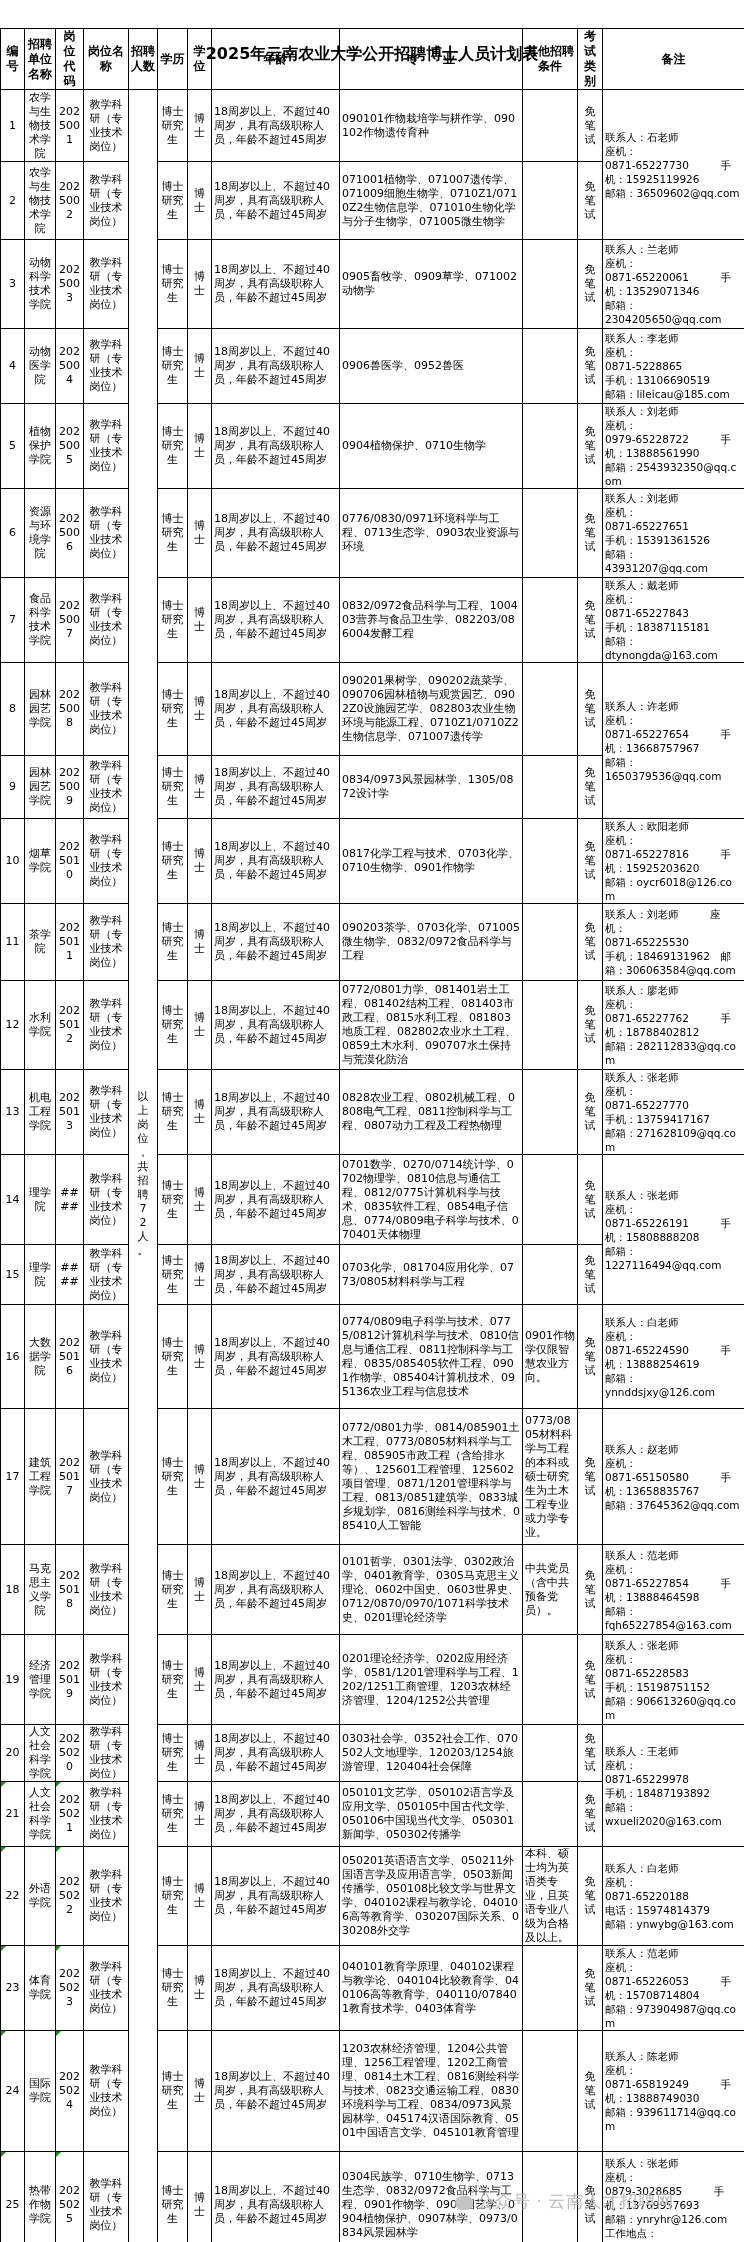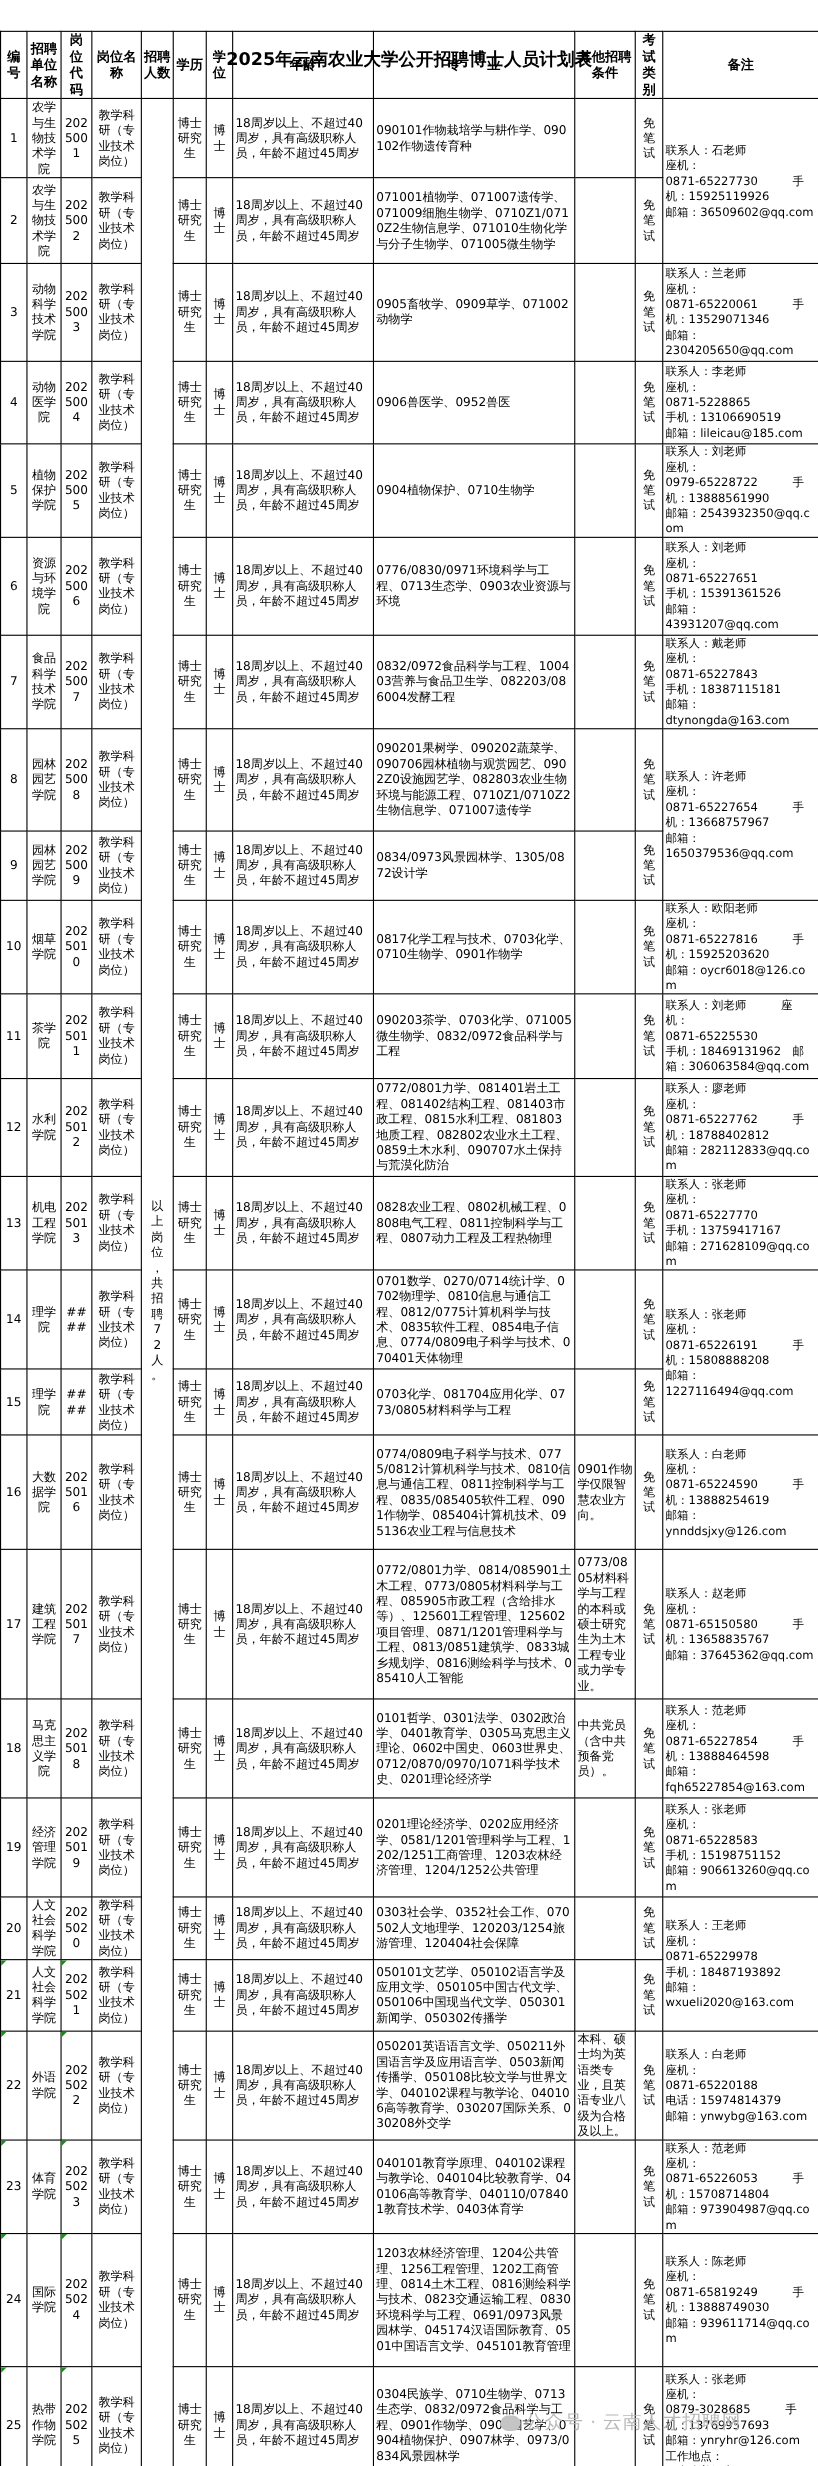--- a/index.html
+++ b/index.html
@@ -495,21 +495,21 @@
         </td>
       </tr>
       <tr style="height: 121px;">
         <td class="c green-tri">24</td>
         <td class="c">国际学院</td>
         <td class="c green-tri">2025024</td>
         <td class="c">教学科研（专业技术岗位）</td>
         <td class="c">博士研究生</td>
         <td class="c">博士</td>
         <td class="l">18周岁以上、不超过40周岁，具有高级职称人员，年龄不超过45周岁</td>
-        <td class="l">1203农林经济管理、1204公共管理、1256工程管理、1202工商管理、0814土木工程、0816测绘科学与技术、0823交通运输工程、0830环境科学与工程、0691/0973风景园林学、045174汉语国际教育、0501中国语言文学、045101教育管理</td>
+        <td class="l">1203农林经济管理、1204公共管理、1256工程管理、1202工商管理、0814土木工程、0816测绘科学与技术、0823交通运输工程、0830环境科学与工程、0834/0973风景园林学、045174汉语国际教育、0501中国语言文学、045101教育管理</td>
         <td class="l"></td>
         <td class="c" style="padding:0 4px">免笔试</td>
         <td rowspan="1" class="l note">
           <div>联系人：陈老师</div>
           <div>座机：</div>
           <div>0871-65819249　　　手</div>
           <div>机：13888749030</div>
           <div>邮箱：939611714@qq.com</div>
         </td>
       </tr>

